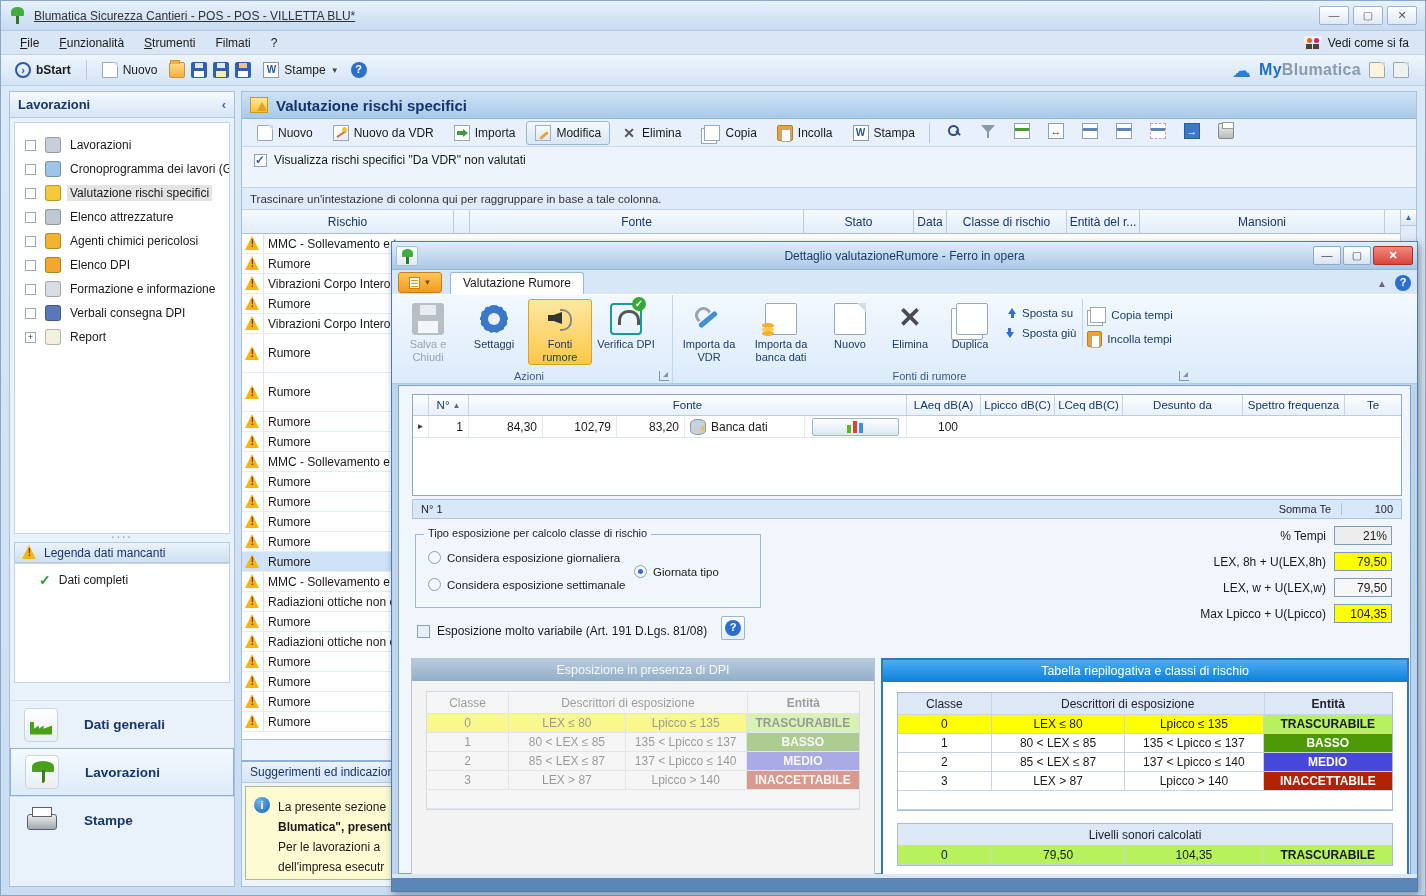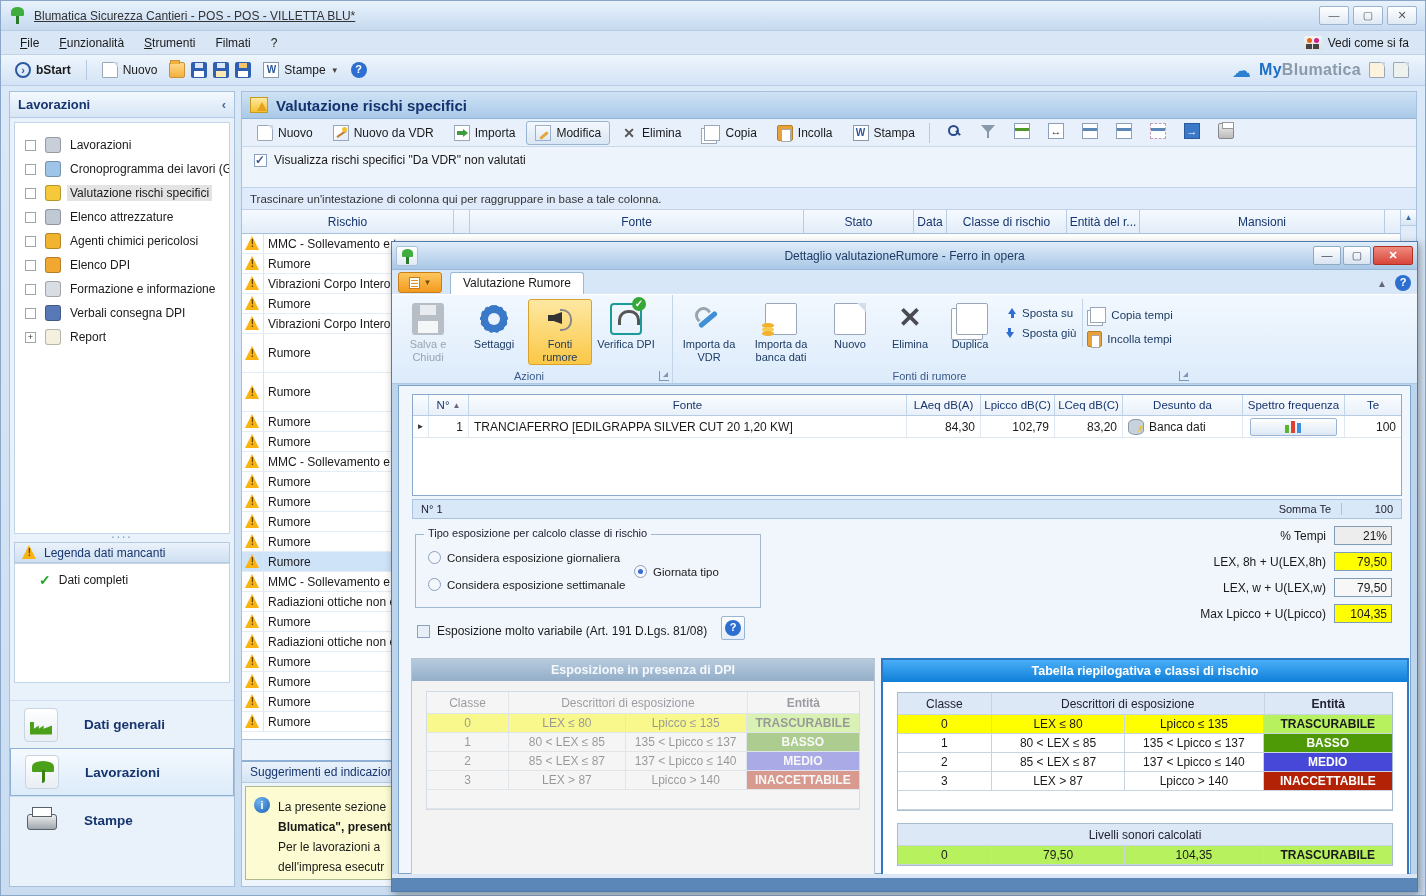--- a/index.html
+++ b/index.html
@@ -233,21 +233,21 @@
   .rdot.on::after{content:"";position:absolute;inset:3px;background:#3a6ad4;border-radius:50%;}
   .gb-col { position:absolute; left:12px; top:16px; display:flex; flex-direction:column; gap:14px; }
   .gb-right { position:absolute; left:218px; top:30px; }
   .varexp { position:absolute; left:18px; top:238px; display:flex; align-items:center; gap:7px; }
   .qbtn { position:absolute; left:322px; top:230px; width:24px; height:24px; border:1px solid #9ab4d4; border-radius:2px; background:linear-gradient(#fff,#e4edf8); display:flex; align-items:center; justify-content:center; }
   .qbtn .mi-help, .tabrow .mi-help { width:16px; height:16px; }
 
   .panel { position:absolute; top:272px; height:218px; border:1px solid #9ab4d4; background:#f2f6fa; }
   .panel.left { left:12px; width:464px; background:#f3f3f3; border-color:#b8c4d0; }
   .panel.right { left:482px; width:528px; border:2px solid #2f77c0; background:#fff; }
-  .panel-head { height:22px; display:flex; align-items:center; justify-content:center; color:#fff; font-weight:bold; font-size:12.5px; }
+  .panel-head { height:22px; display:flex; align-items:center; justify-content:center; color:#fff; font-weight:normal; font-size:12.5px; }
   .panel.left .panel-head { background:linear-gradient(#b8cbde,#93aec8); color:#f4f8fc; }
   .panel.right .panel-head { background:linear-gradient(#4aaef8,#0f7fd8); }
   .ct { position:absolute; left:14px; right:14px; top:32px; }
   .ct-row { display:flex; height:19px; border-bottom:1px solid #c8d4e0; background:#fff; }
   .ct-row.hd { background:#dce8f5; color:#223; height:22px; }
   .ct-row.hd .ct-c0,.ct-row.hd .ct-c1,.ct-row.hd .ct-c2,.ct-row.hd .ct-c3 { justify-content:center; }
   .ct-c0 { width:19%; border-right:1px solid #c8d4e0; display:flex; align-items:center; justify-content:center; }
   .ct-c1 { width:27%; border-right:1px solid #c8d4e0; display:flex; align-items:center; justify-content:center; }
   .ct-c2 { width:28%; border-right:1px solid #c8d4e0; display:flex; align-items:center; justify-content:center; }
   .ct-c3 { width:26%; display:flex; align-items:center; justify-content:center; font-weight:bold; }
@@ -791,21 +791,20 @@
           <span class="gc" style="width:74px;">LAeq dB(A)</span>
           <span class="gc" style="width:74px;">Lpicco dB(C)</span>
           <span class="gc" style="width:68px;">LCeq dB(C)</span>
           <span class="gc" style="width:120px;">Desunto da</span>
           <span class="gc" style="width:102px;">Spettro frequenza</span>
           <span class="gc" style="width:56px;border-right:none;">Te</span>
         </div>
         <div class="grid-row">
           <span class="gr rowmark" style="width:16px;justify-content:center;"></span>
           <span class="gr num" style="width:40px;">1</span>
-          <span class="gr" style="width:438px;">TRANCIAFERRO [EDILGRAPPA  SILVER CUT 20  1,20 KW]</span>
           <span class="gr num" style="width:74px;">84,30</span>
           <span class="gr num" style="width:74px;">102,79</span>
           <span class="gr num" style="width:68px;">83,20</span>
           <span class="gr" style="width:120px;gap:5px;">
             <span class="mi mi-db"></span>
             <span>Banca dati</span>
           </span>
           <span class="gr" style="width:102px;padding:0 3px;">
             <span class="spettro-btn">
               <span class="bar" style="height:8px;background:#5ab52a;"></span>

